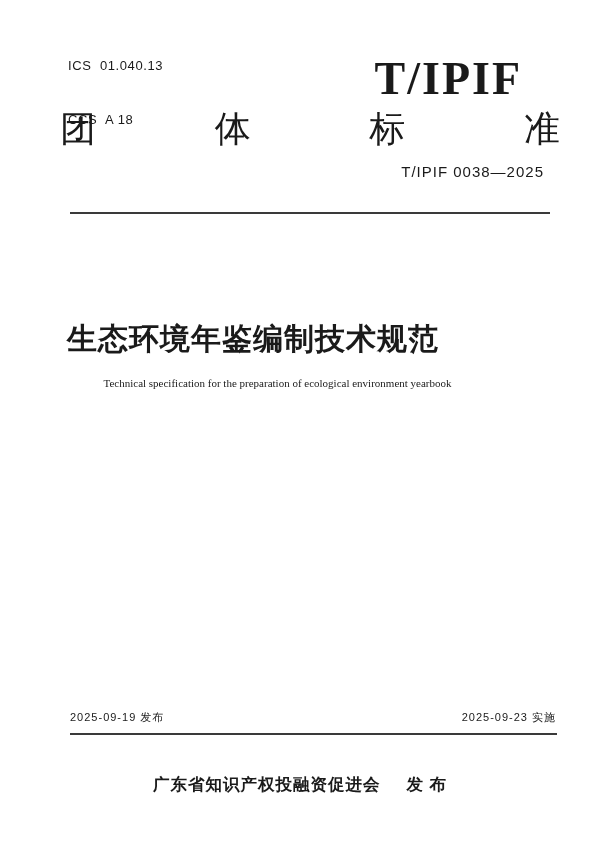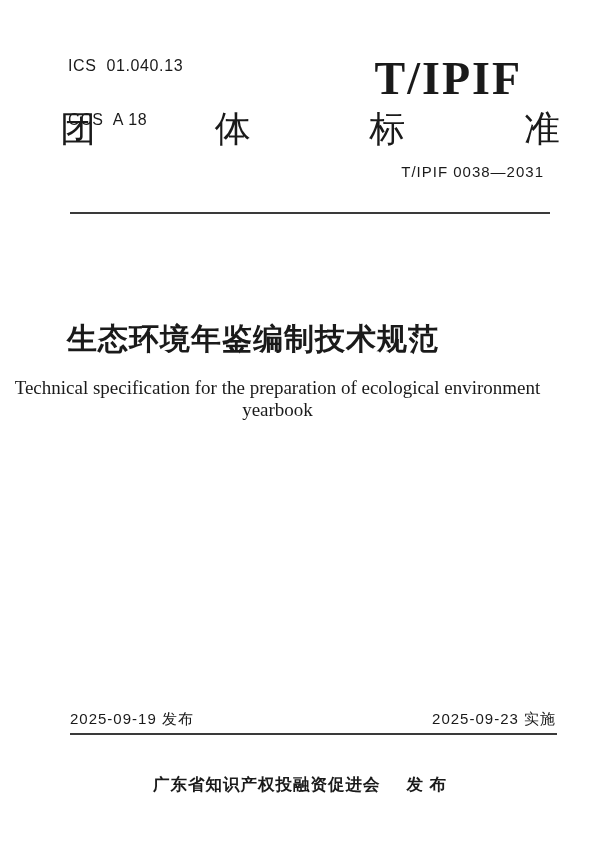--- a/index.html
+++ b/index.html
@@ -8,21 +8,21 @@
     background: #ffffff;
     font-family: "Liberation Sans", sans-serif;
     color: #1a1a1a;
     position: relative;
     overflow: hidden;
   }
   .abs { position: absolute; }
 
   .ics-block {
     left: 68px; top: 21px;
-    font-size: 16px;
+    font-size: 13px;
     letter-spacing: 0.6px;
     line-height: 18px;
     white-space: pre;
   }
 
   .logo {
     top: 56px; left: 0; right: 78px;
     text-align: right;
     font-family: "Liberation Serif", serif;
     font-weight: bold;
@@ -55,24 +55,24 @@
     text-align: center;
     font-size: 30px;
     font-weight: 600;
     letter-spacing: 1px;
   }
 
   .title-en {
     top: 377px; left: 0; width: 555px;
     text-align: center;
     font-family: "Liberation Serif", serif;
-    font-size: 19px;
+    font-size: 11px;
   }
 
-  .date { top: 710px; font-size: 15px; letter-spacing: 1px; }
+  .date { top: 710px; font-size: 11px; letter-spacing: 1px; }
   .date-issue { left: 70px; }
   .date-impl { right: 44px; }
 
   .publisher {
     top: 774px; left: 0; width: 600px;
     text-align: center;
     font-size: 16.5px;
     font-weight: 600;
     letter-spacing: 1px;
   }
@@ -90,21 +90,21 @@
 
   <div class="abs logo">T/IPIF</div>
 
   <div class="abs std-type">
     <span>团</span>
     <span>体</span>
     <span>标</span>
     <span>准</span>
   </div>
 
-  <div class="abs std-number">T/IPIF 0038—2031</div>
+  <div class="abs std-number">T/IPIF 0038—2025</div>
 
   <div class="abs rule rule-top"></div>
 
   <div class="abs title-cn">生态环境年鉴编制技术规范</div>
 
   <div class="abs title-en">Technical specification for the preparation of ecological environment yearbook</div>
 
   <div class="abs date date-issue">2025-09-19 发布</div>
 
   <div class="abs date date-impl">2025-09-23 实施</div>

